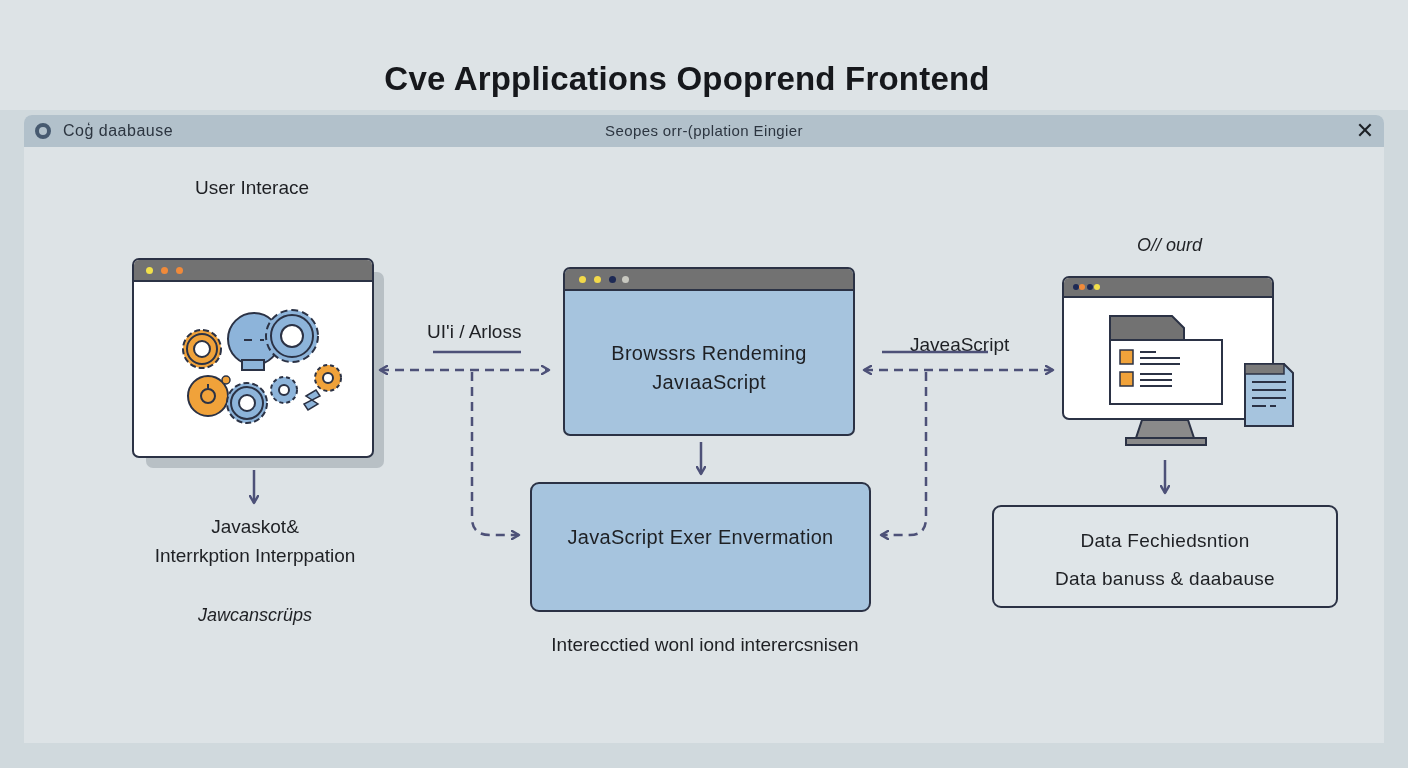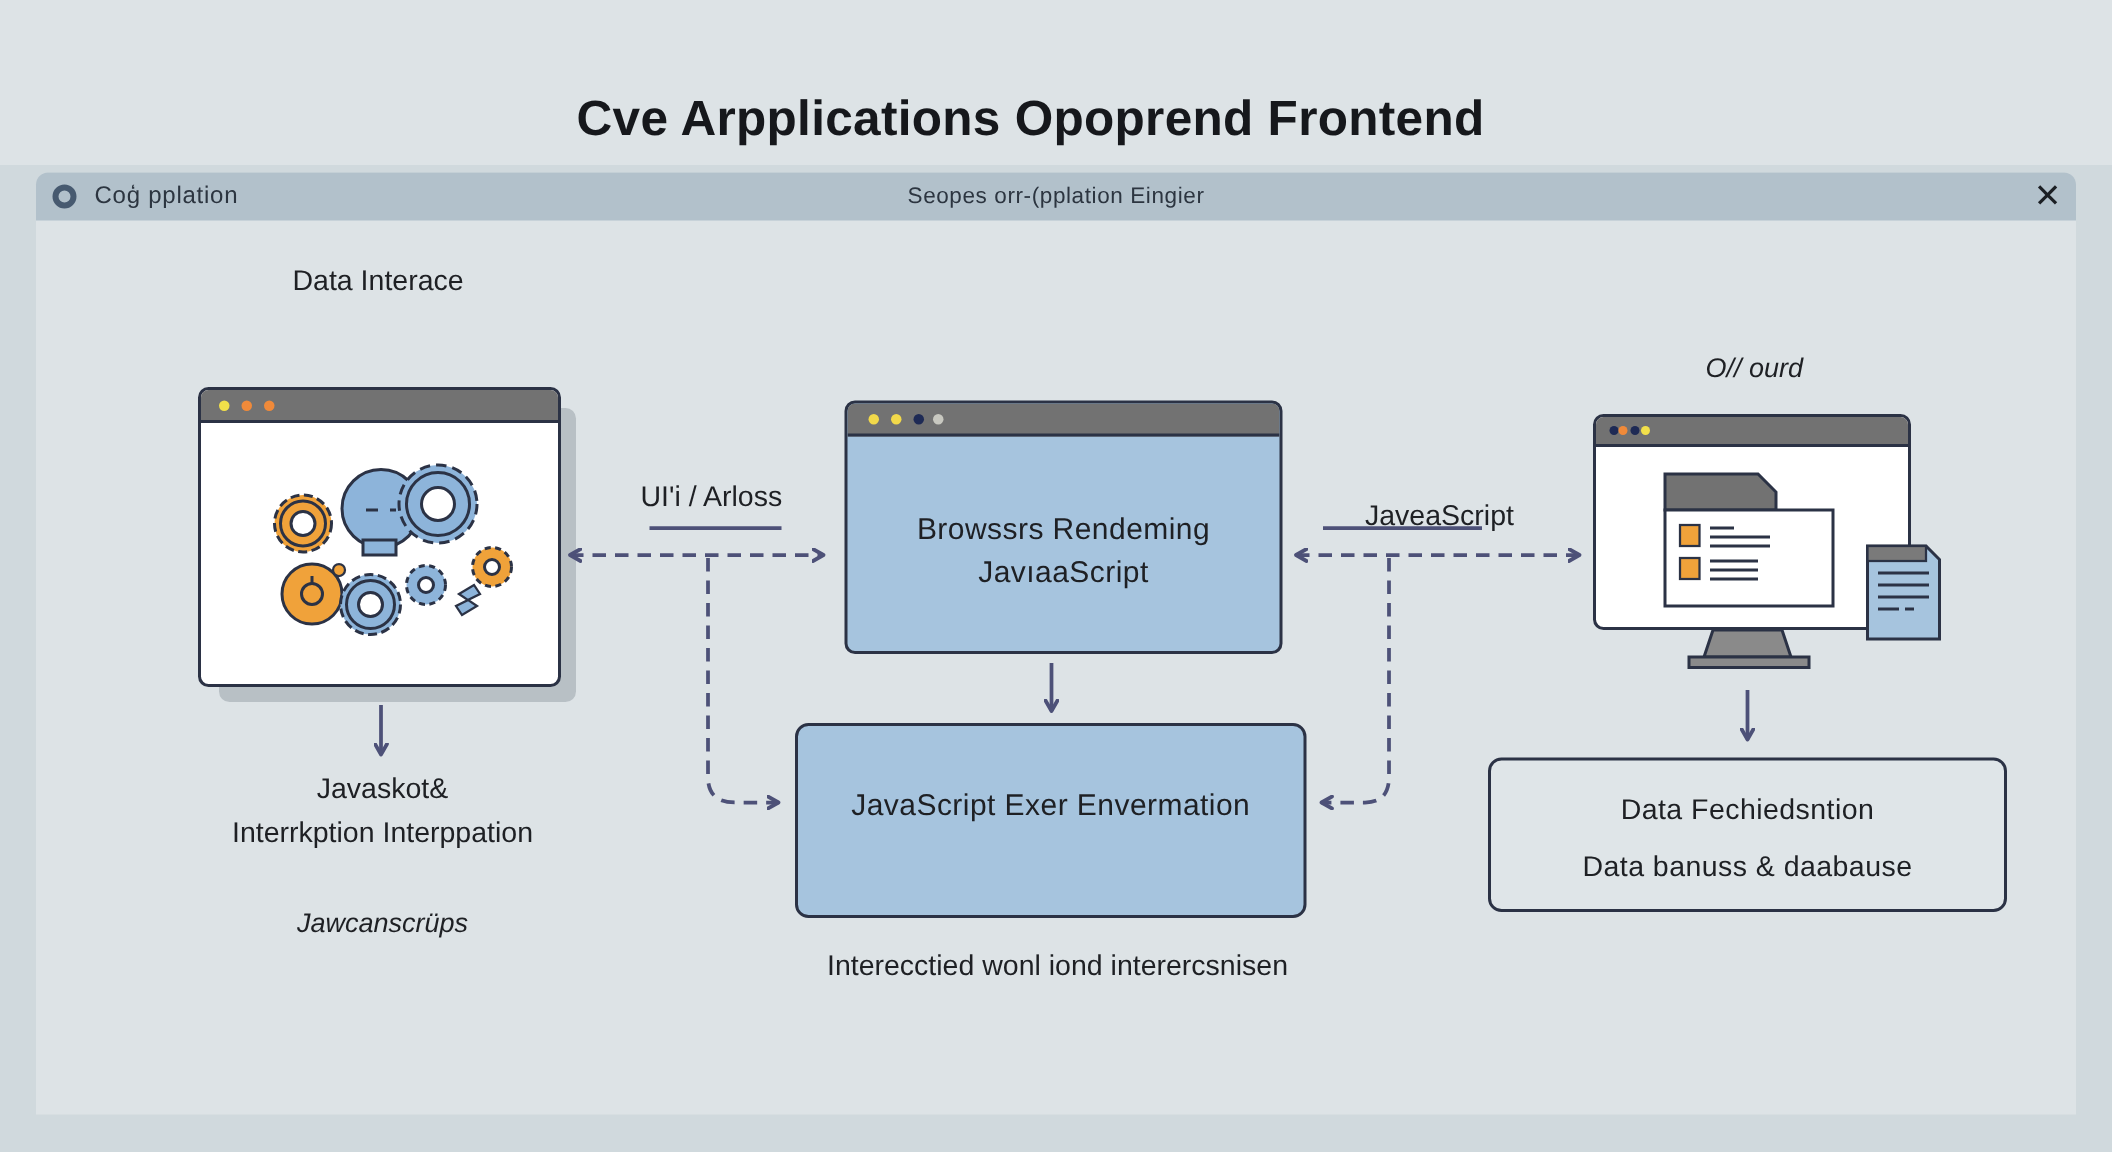--- a/index.html
+++ b/index.html
@@ -73,27 +73,27 @@
   </style>
 </head>
 <body>
 
 <div class="top-band"></div>
 <div class="page-title">Cve Arpplications Opoprend Frontend</div>
 
 <div class="window">
   <div class="titlebar">
     <div class="tb-icon"></div>
-    <div class="tb-left-label">Coģ  pplation</div>
+    <div class="tb-left-label">Coģ  daabause</div>
     <div class="tb-center-label">Seopes orr-(pplation Eingier</div>
     <div class="tb-close"><span>✕</span></div>
   </div>
 </div>
 
-<div class="label" style="left:195px; top:177px;">Data Interace</div>
+<div class="label" style="left:195px; top:177px;">User Interace</div>
 <div class="shadow" style="left:146px; top:272px; width:238px; height:196px;"></div>
 <div class="frame" style="left:132px; top:258px; width:242px; height:200px;">
   <div class="bar">
     <span class="dot" style="left:12px; background:#f2e04a;"></span>
     <span class="dot" style="left:27px; background:#f08a3a;"></span>
     <span class="dot" style="left:42px; background:#f08a3a;"></span>
   </div>
   <svg width="242" height="200" style="position:absolute;left:0;top:0;">
     <g transform="translate(68,89)">
       <circle r="19" fill="#f0a23a" stroke="#2b3245" stroke-width="2" stroke-dasharray="6 3"></circle>

